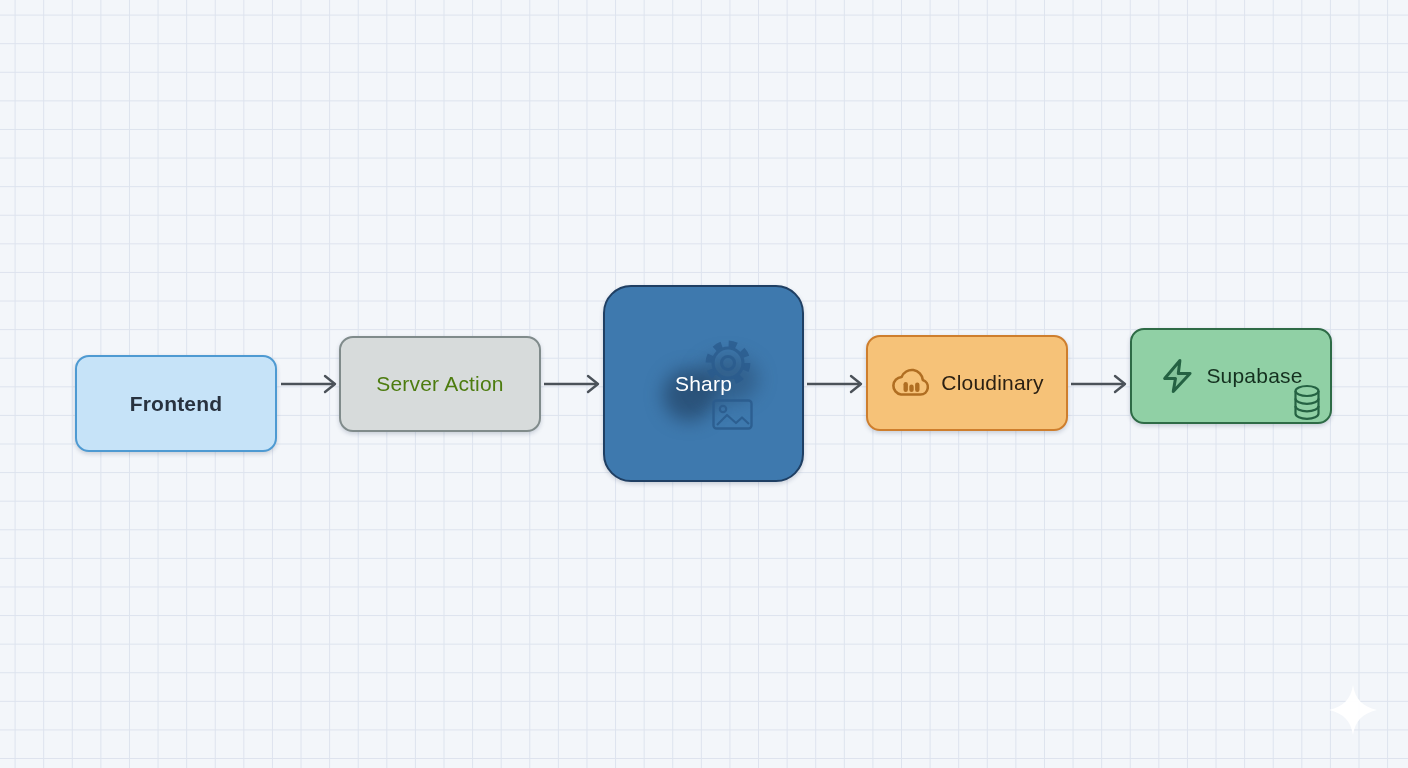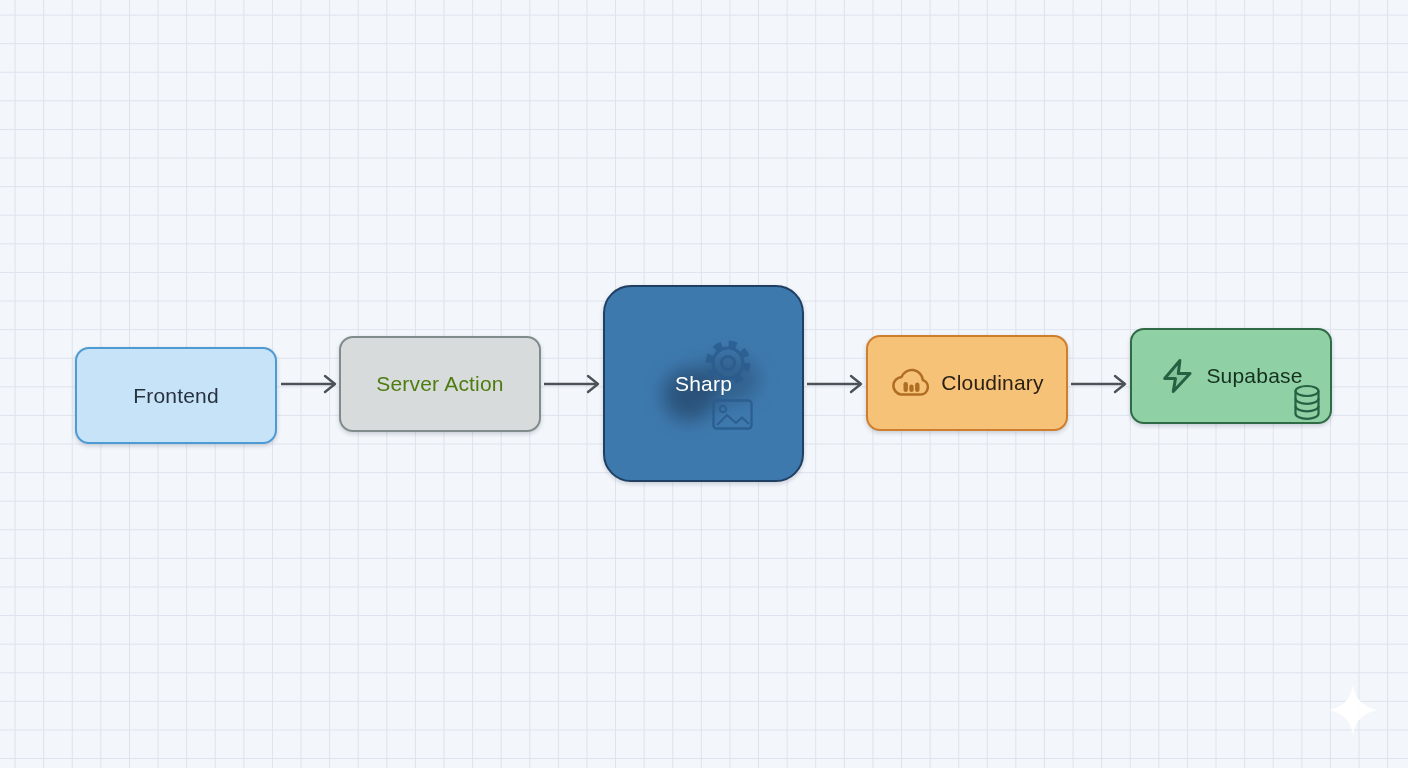--- a/index.html
+++ b/index.html
@@ -30,24 +30,25 @@
     border: 2px solid;
     box-sizing: border-box;
     font-size: 21px;
     letter-spacing: 0.2px;
     box-shadow: 0 2px 4px rgba(50, 70, 100, 0.22);
     cursor: pointer;
   }
   .node-label { white-space: nowrap; }
 
   .node-frontend {
-    left: 75px; top: 347px; width: 202px; height: 97px;
+    left: 75px; top: 355px; width: 202px; height: 97px;
     background: #c6e3f8;
     border-color: #4e9ad2;
     color: #28323f;
+    font-weight: bold;
   }
   .node-server-action {
     left: 339px; top: 336px; width: 202px; height: 96px;
     background: #d7dbdb;
     border-color: #808b8b;
     color: #4d7c0f;
   }
   .node-sharp {
     left: 603px; top: 285px; width: 201px; height: 197px;
     background: #3e79ae;

